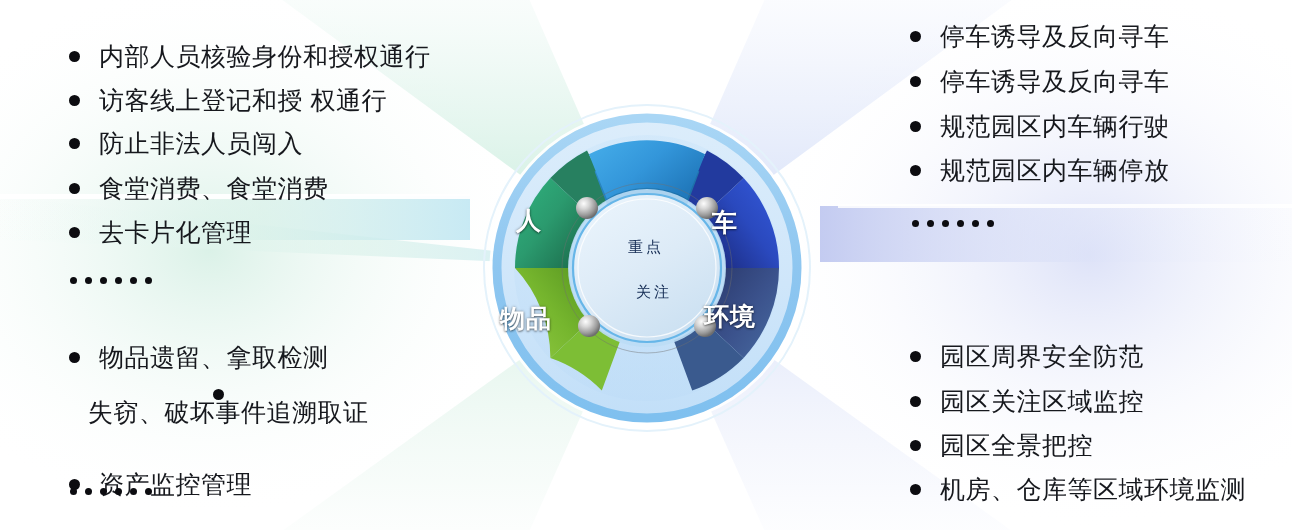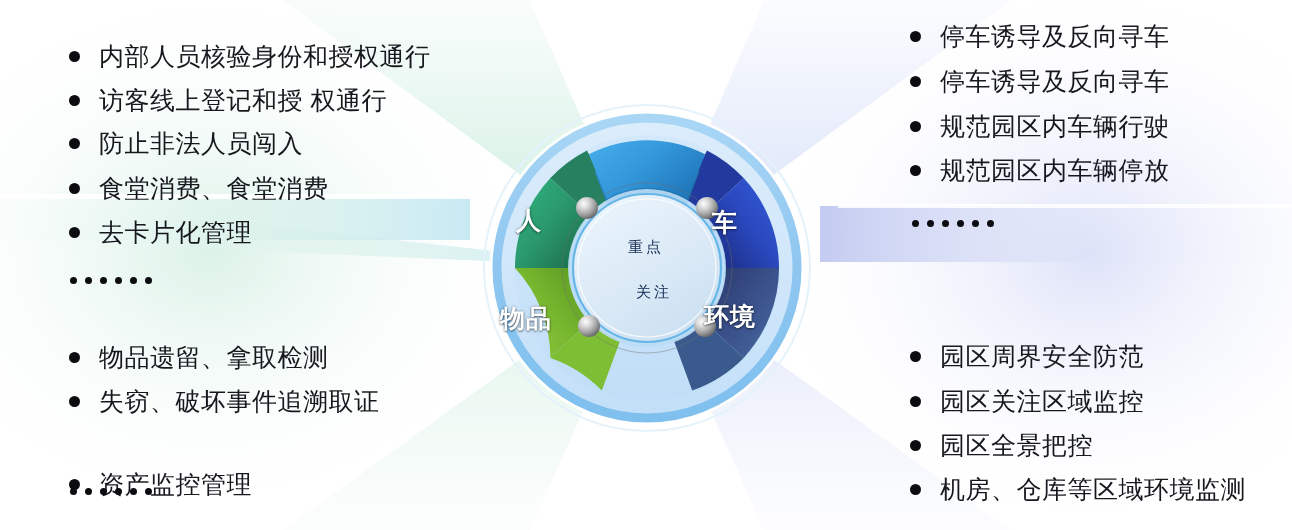--- a/index.html
+++ b/index.html
@@ -277,21 +277,21 @@
         <i></i>
         <i></i>
     </div>
   </div>
 
   <div class="col">
     <div class="bullet-row" style="left:69px;top:345px;">
       <span class="dot"></span>
       <span class="bullet-text">物品遗留、拿取检测</span>
     </div>
-    <div class="bullet-row" style="left:69px;top:389px;">
+    <div class="bullet-row" style="left:69px;top:389px;flex-direction:column;">
       <span class="dot"></span>
       <span class="bullet-text">失窃、破坏事件追溯取证</span>
     </div>
     <div class="bullet-row" style="left:69px;top:433px;margin-top:39px;">
       <span class="dot"></span>
       <span class="bullet-text">资产监控管理</span>
     </div>
     <div class="ellipsis" style="left:70px;top:488px;">
       <i></i>
         <i></i>

